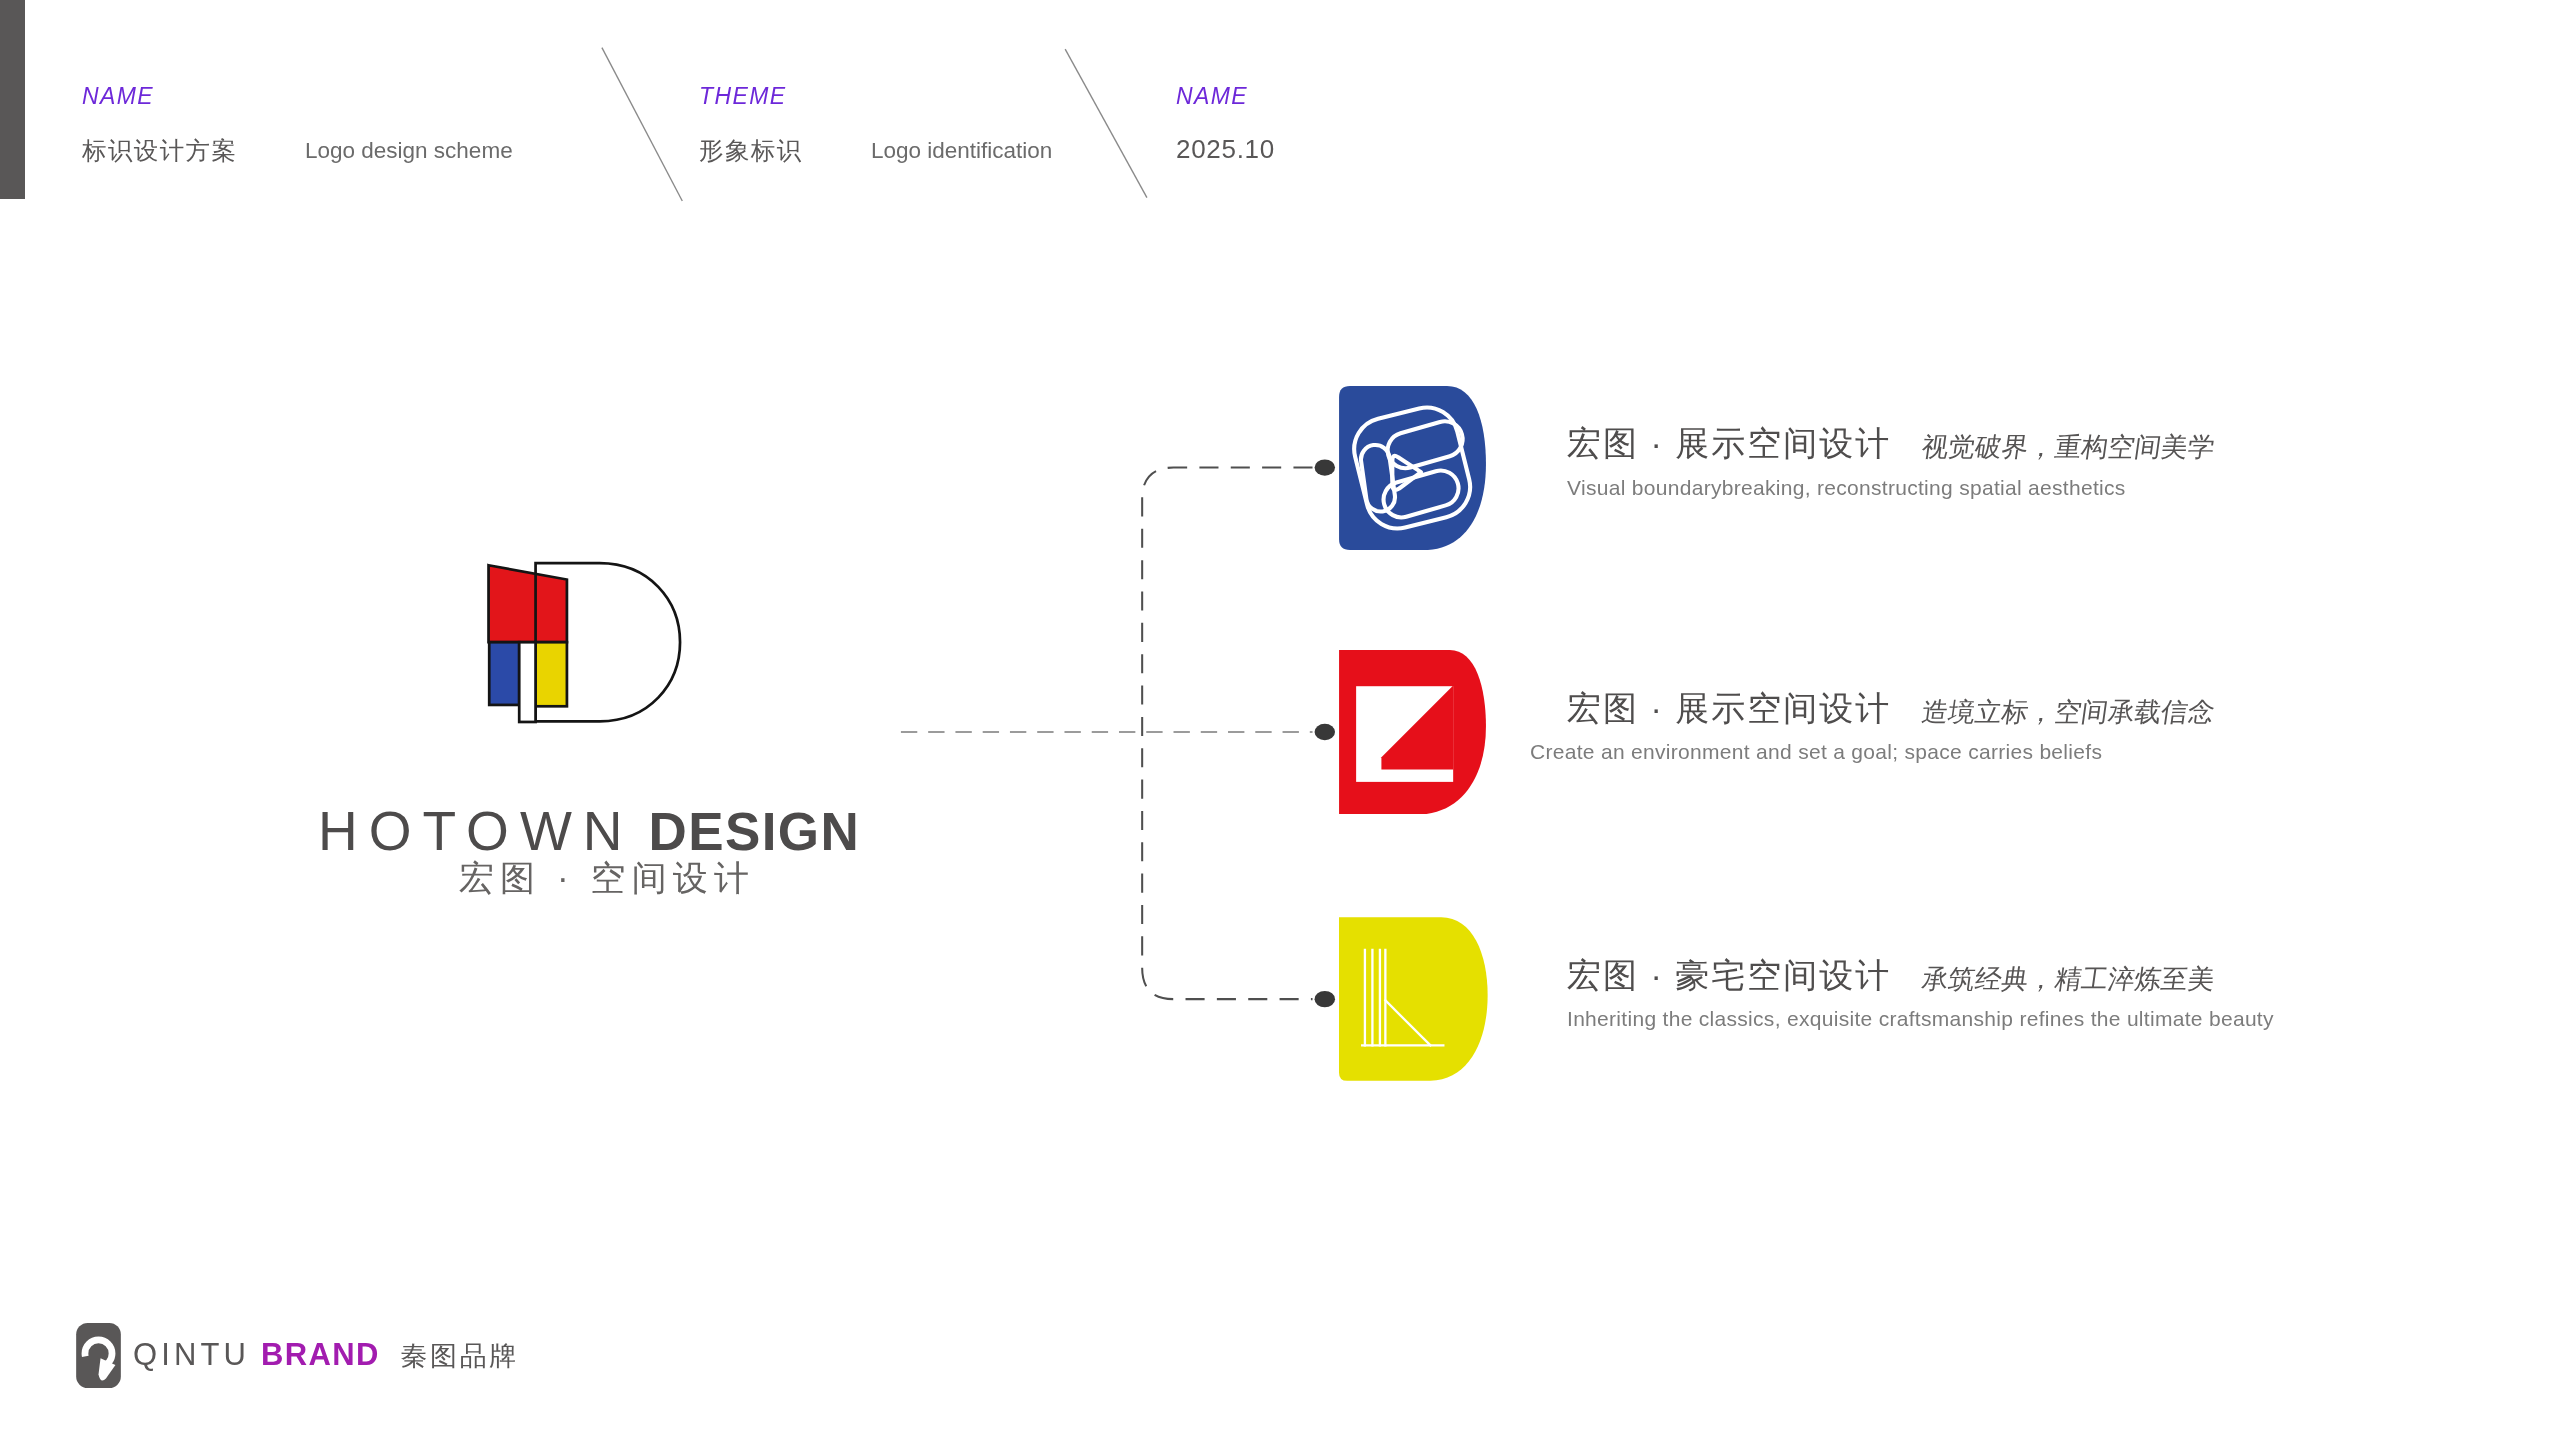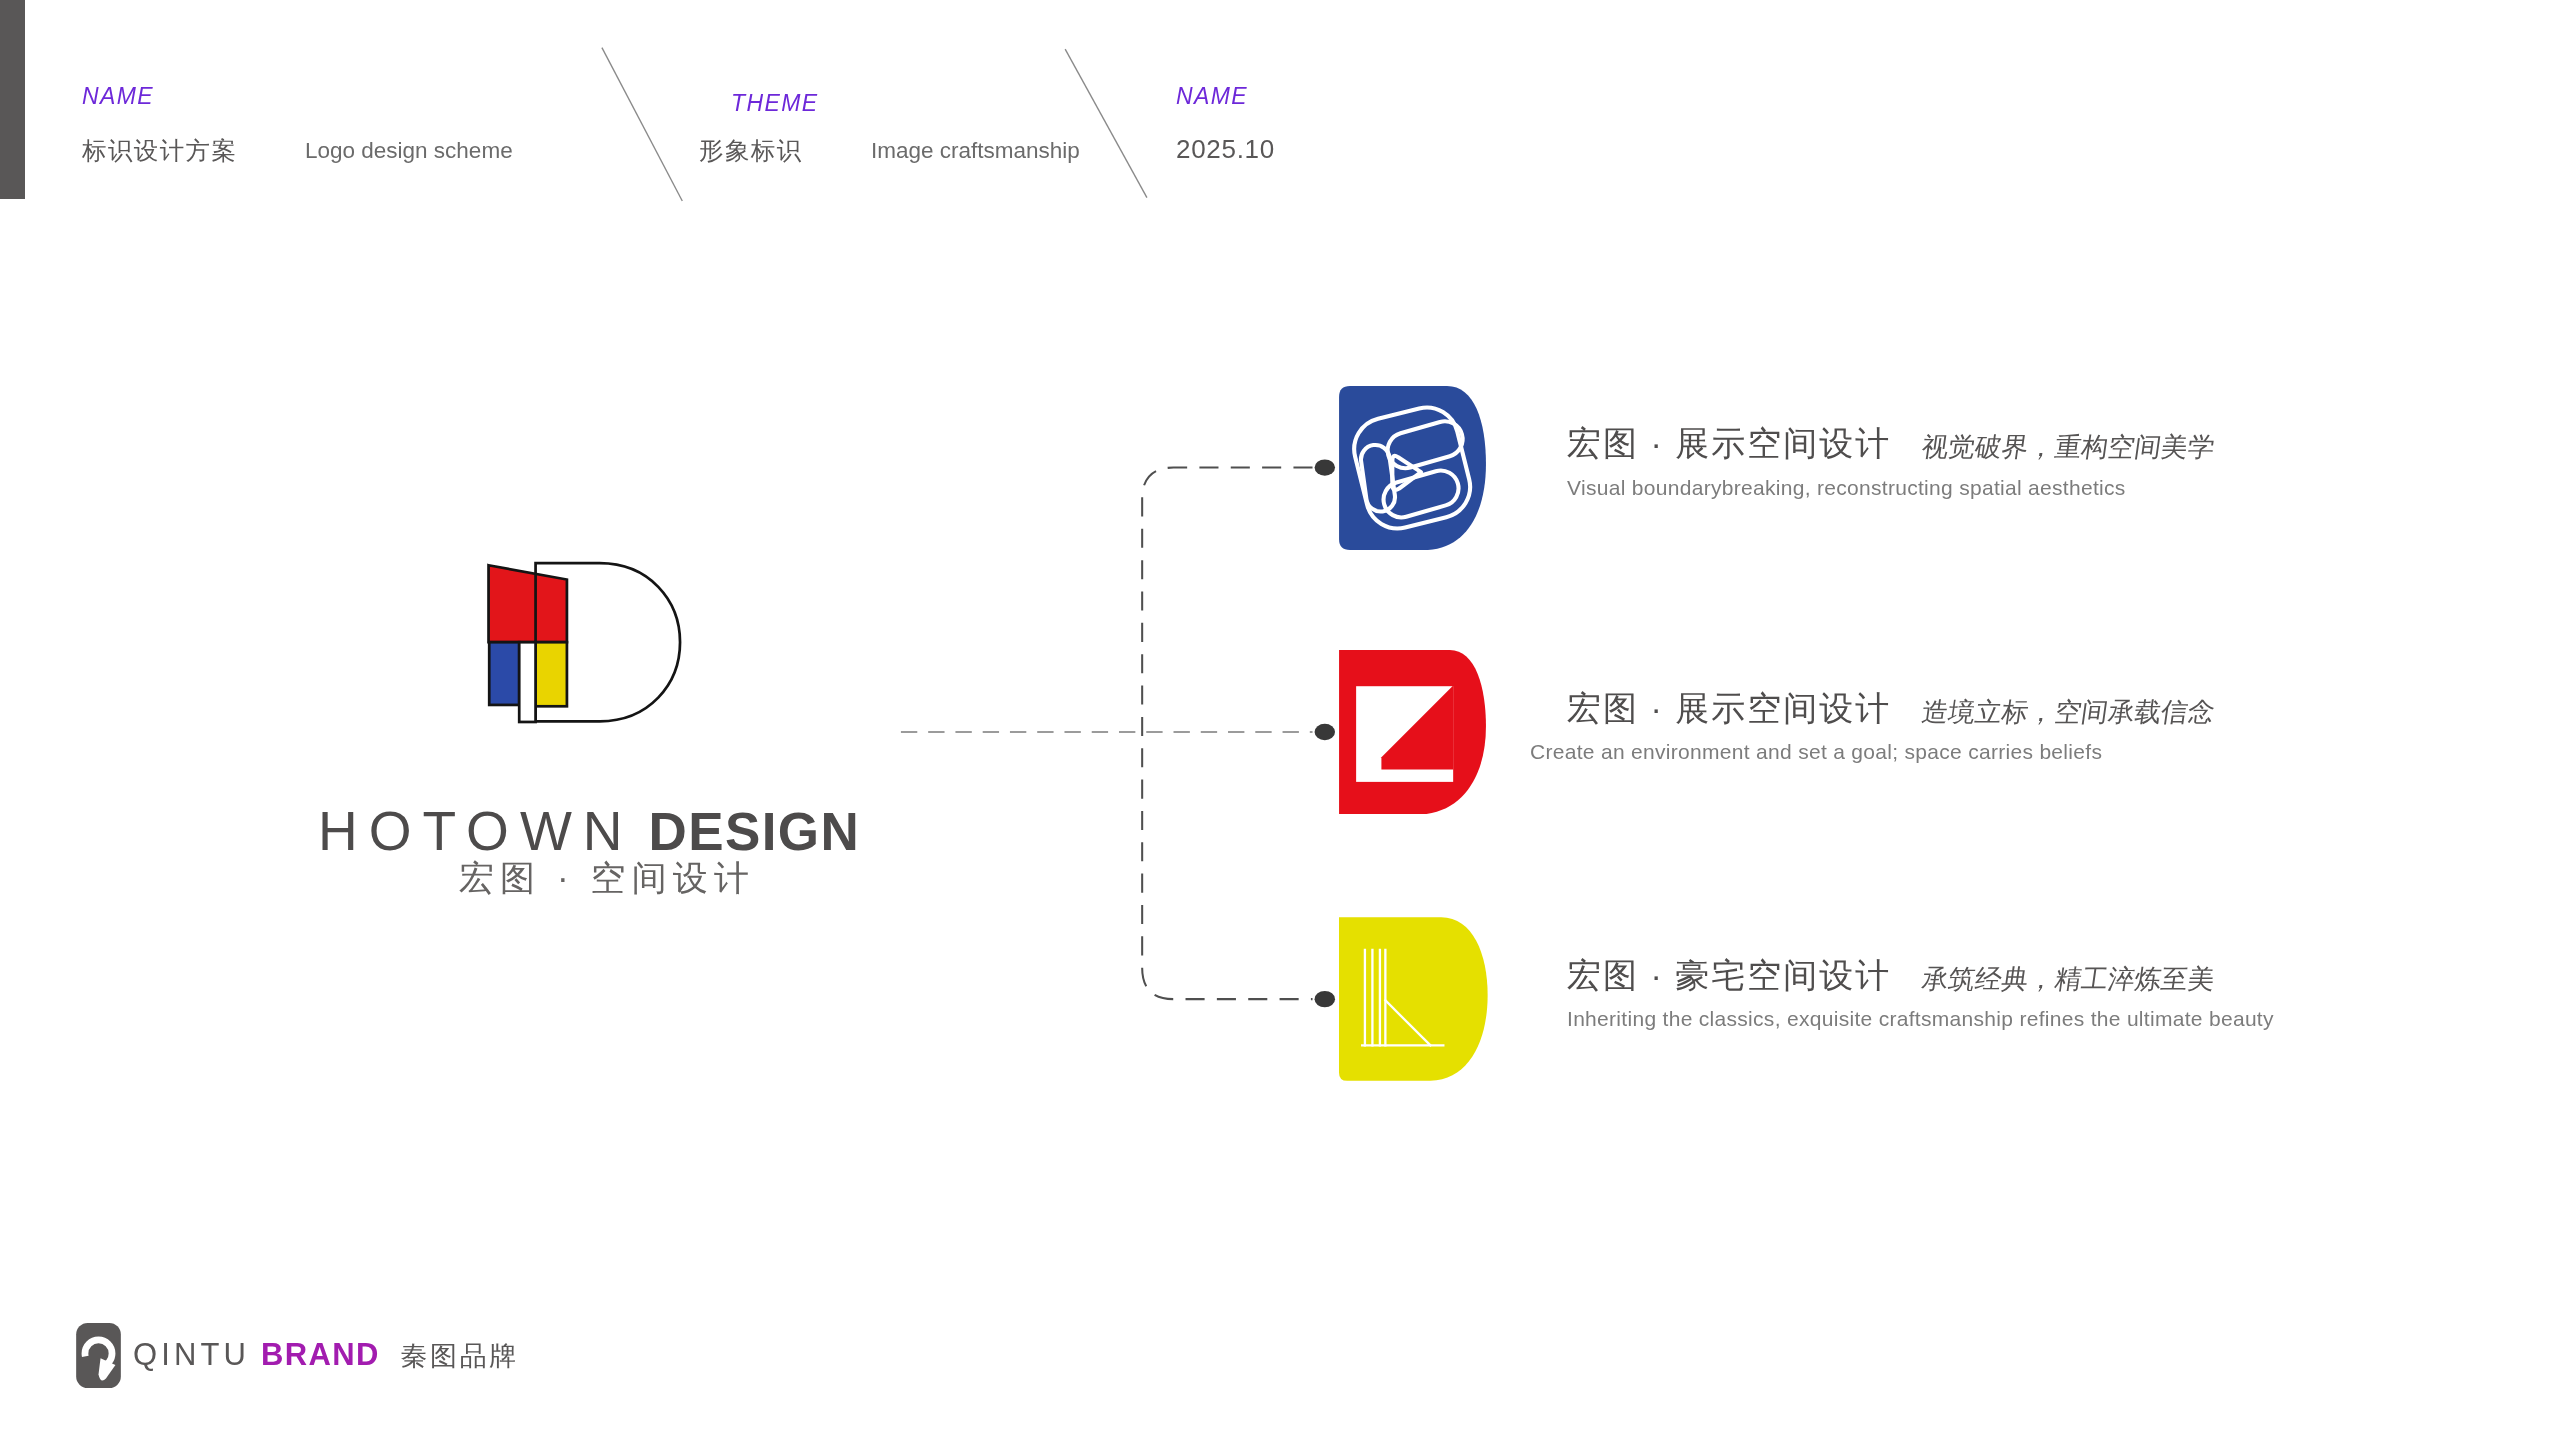--- a/index.html
+++ b/index.html
@@ -38,23 +38,23 @@
 <body>
 
 <div class="canvas">
 
   <div class="abs accent-bar"></div>
 
   <div class="abs hdr-label" style="left:82px;top:83px;">NAME</div>
   <div class="abs hdr-cn" style="left:82px;top:134px;text-align:center;">标识设计方案</div>
   <div class="abs hdr-en" style="left:305px;top:138px;">Logo design scheme</div>
 
-  <div class="abs hdr-label" style="left:699px;top:90px;margin-left:32px;">THEME</div>
+  <div class="abs hdr-label" style="left:699px;top:83px;">THEME</div>
   <div class="abs hdr-cn" style="left:699px;top:134px;">形象标识</div>
-  <div class="abs hdr-en" style="left:871px;top:138px;">Image craftsmanship</div>
+  <div class="abs hdr-en" style="left:871px;top:138px;">Logo identification</div>
 
   <div class="abs hdr-label" style="left:1176px;top:83px;">NAME</div>
   <div class="abs hdr-date" style="left:1176px;top:134px;">2025.10</div>
 
   <svg class="abs" style="left:0;top:0;" width="1227" height="218" viewBox="0 0 1800 320">
     <line x1="883" y1="70" x2="1001" y2="295" stroke="#8a8a8a" stroke-width="2"></line>
     <line x1="1563" y1="72" x2="1683" y2="290" stroke="#8a8a8a" stroke-width="2"></line>
   </svg>
 
   <svg class="abs" style="left:470px;top:555px;" width="232" height="184" viewBox="0 0 340 270">

